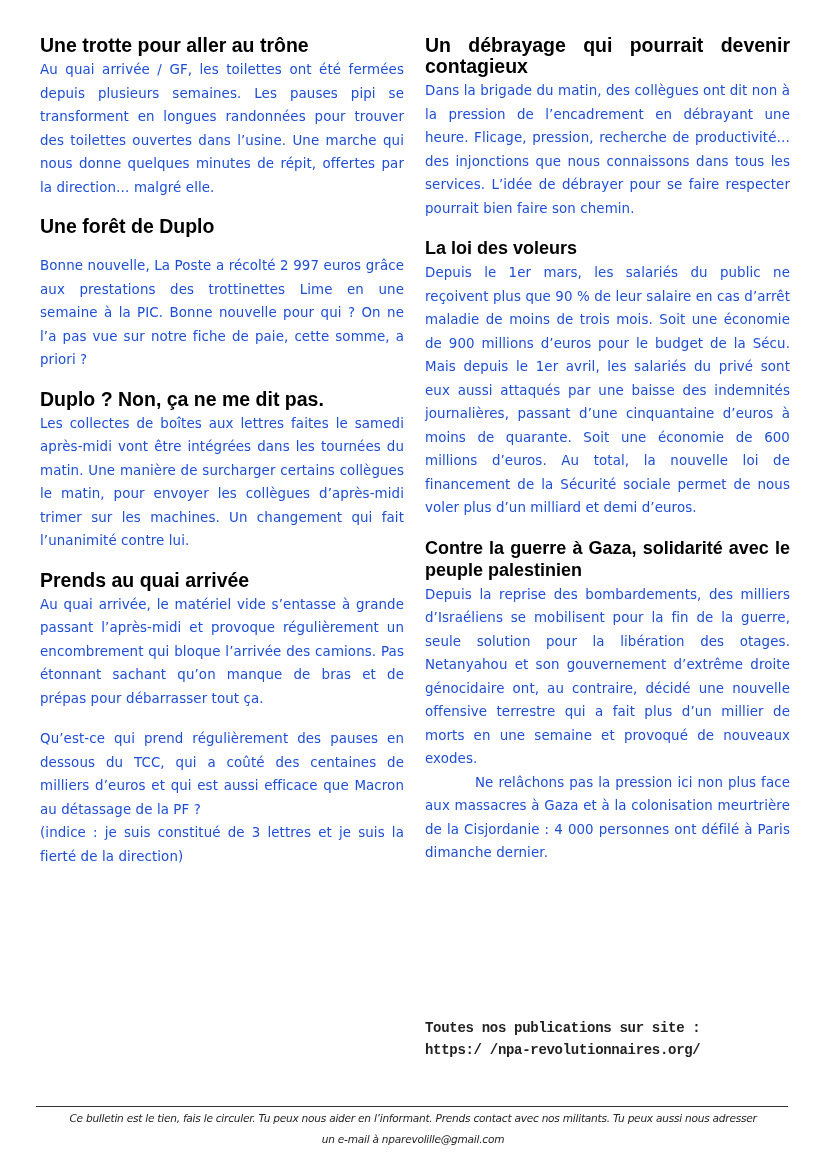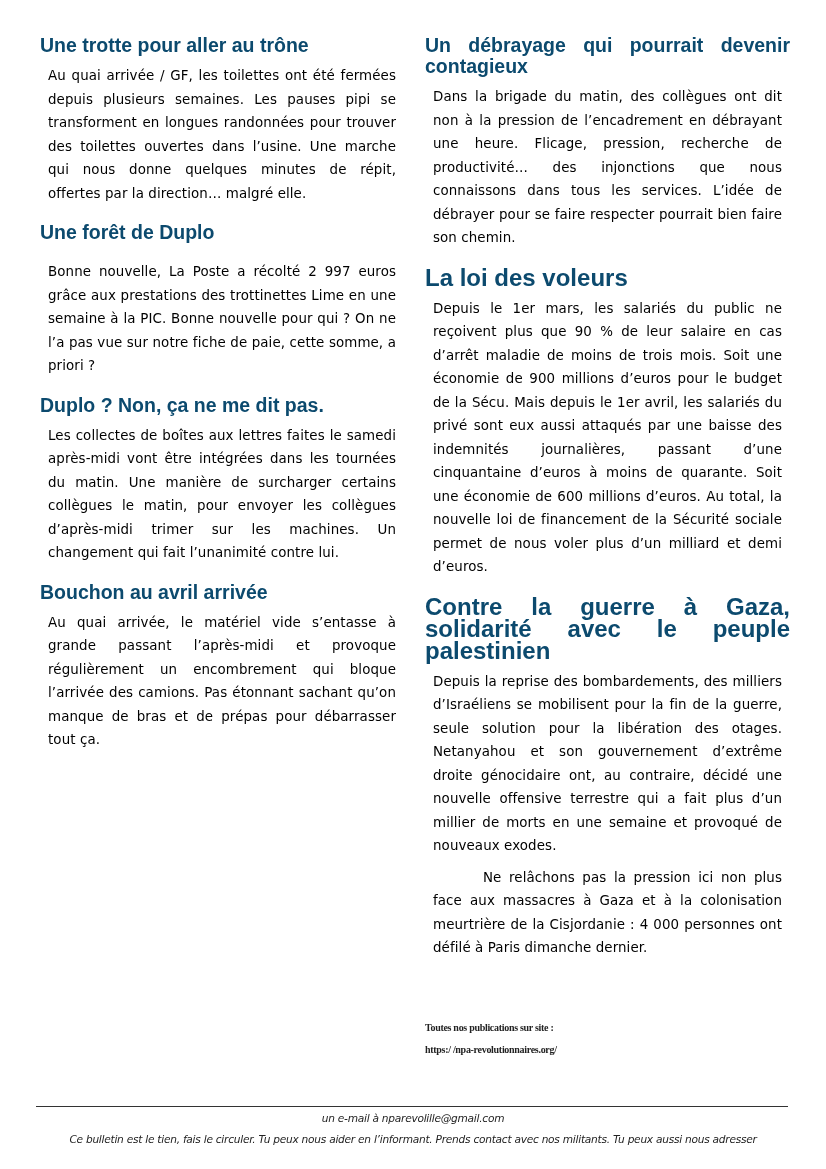--- a/index.html
+++ b/index.html
@@ -7,39 +7,39 @@
   .col { position: absolute; top: 35px; }
   .col-left { left: 40px; width: 364px; }
   .col-right { left: 425px; width: 365px; }
   .article { margin: 0 0 17px 0; }
   h2 {
     font-family: "Liberation Sans", sans-serif;
     font-weight: bold;
     font-size: 19.5px;
     line-height: 21px;
     margin: 0 0 2px 0;
-    color: #0c4a6e;
+    color: #000000;
     text-align: justify;
   }
-  h2.big { font-size: 24px; line-height: 22px; }
+  h2.big { font-size: 18px; line-height: 22px; }
   p {
     font-family: "DejaVu Sans", sans-serif;
     font-size: 13.4px;
     line-height: 23.5px;
-    margin: 8px;
+    margin: 0;
     text-align: justify;
     text-align-last: left;
-    color: #000000;
+    color: #1d4ed8;
     letter-spacing: 0.1px;
   }
   p.indent { text-indent: 50px; }
   .pubs {
     position: absolute; left: 425px; top: 1017px;
-    font-family: Liberation Serif, serif; font-weight: bold;
-    font-size: 10px; line-height: 22px; color: #222222;
+    font-family: Liberation Mono, monospace; font-weight: bold;
+    font-size: 14px; line-height: 22px; color: #222222;
     letter-spacing: -0.3px;
   }
   .footer-rule { position: absolute; left: 36px; width: 752px; top: 1106px; height: 0; border-top: 1px solid #333333; }
   .footer {
     position: absolute; left: 30px; width: 766px; top: 1108px;
     font-family: "DejaVu Sans", sans-serif; font-style: italic;
     font-size: 10.6px; line-height: 21px; text-align: center; color: #222222;
     letter-spacing: -0.25px;
   }
 </style>
@@ -55,24 +55,26 @@
     <h2>Une forêt de Duplo</h2>
   </div>
   <div class="article">
     <p>Bonne nouvelle, La Poste a récolté 2 997 euros grâce aux prestations des trottinettes Lime en une semaine à la PIC. Bonne nouvelle pour qui ? On ne l’a pas vue sur notre fiche de paie, cette somme, a priori ?</p>
   </div>
   <div class="article">
     <h2>Duplo ? Non, ça ne me dit pas.</h2>
     <p>Les collectes de boîtes aux lettres faites le samedi après-midi vont être intégrées dans les tournées du matin. Une manière de surcharger certains collègues le matin, pour envoyer les collègues d’après-midi trimer sur les machines. Un changement qui fait l’unanimité contre lui.</p>
   </div>
   <div class="article">
-    <h2>Bouchon au avril arrivée</h2>
+    <h2>Prends au quai arrivée</h2>
     <p>Au quai arrivée, le matériel vide s’entasse à grande passant l’après-midi et provoque régulièrement un encombrement qui bloque l’arrivée des camions. Pas étonnant sachant qu’on manque de bras et de prépas pour débarrasser tout ça.</p>
   </div>
   <div class="article">
+    <p>Qu’est-ce qui prend régulièrement des pauses en dessous du TCC, qui a coûté des centaines de milliers d’euros et qui est aussi efficace que Macron au détassage de la PF ?</p>
+    <p>(indice : je suis constitué de 3 lettres et je suis la fierté de la direction)</p>
   </div>
 </div>
 
 <div class="col col-right">
   <div class="article">
     <h2>Un débrayage qui pourrait devenir contagieux</h2>
     <p>Dans la brigade du matin, des collègues ont dit non à la pression de l’encadrement en débrayant une heure. Flicage, pression, recherche de productivité… des injonctions que nous connaissons dans tous les services. L’idée de débrayer pour se faire respecter pourrait bien faire son chemin.</p>
   </div>
   <div class="article">
     <h2 class="big">La loi des voleurs</h2>
@@ -85,15 +87,15 @@
   </div>
 </div>
 
 <div class="pubs">
   <div>Toutes nos publications sur site :</div>
   <div>https:/ /npa-revolutionnaires.org/</div>
 </div>
 
 <div class="footer-rule"></div>
 <div class="footer">
+  <div>Ce bulletin est le tien, fais le circuler. Tu peux nous aider en l’informant. Prends contact avec nos militants. Tu  peux aussi nous adresser</div>
   <div>un e-mail à nparevolille@gmail.com</div>
-  <div>Ce bulletin est le tien, fais le circuler. Tu peux nous aider en l’informant. Prends contact avec nos militants. Tu  peux aussi nous adresser</div>
 </div>
 
 </body></html>

